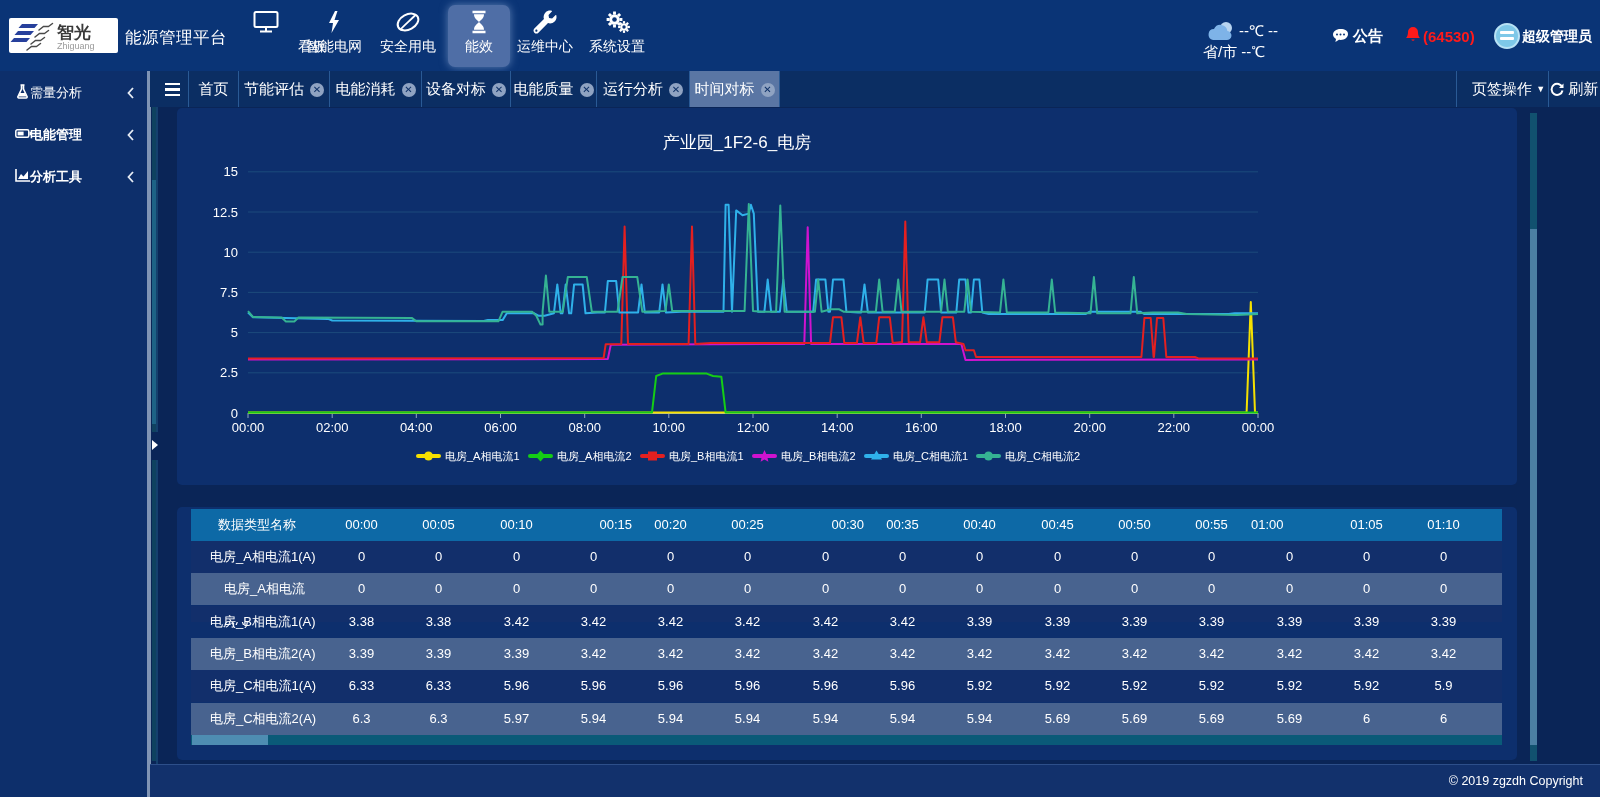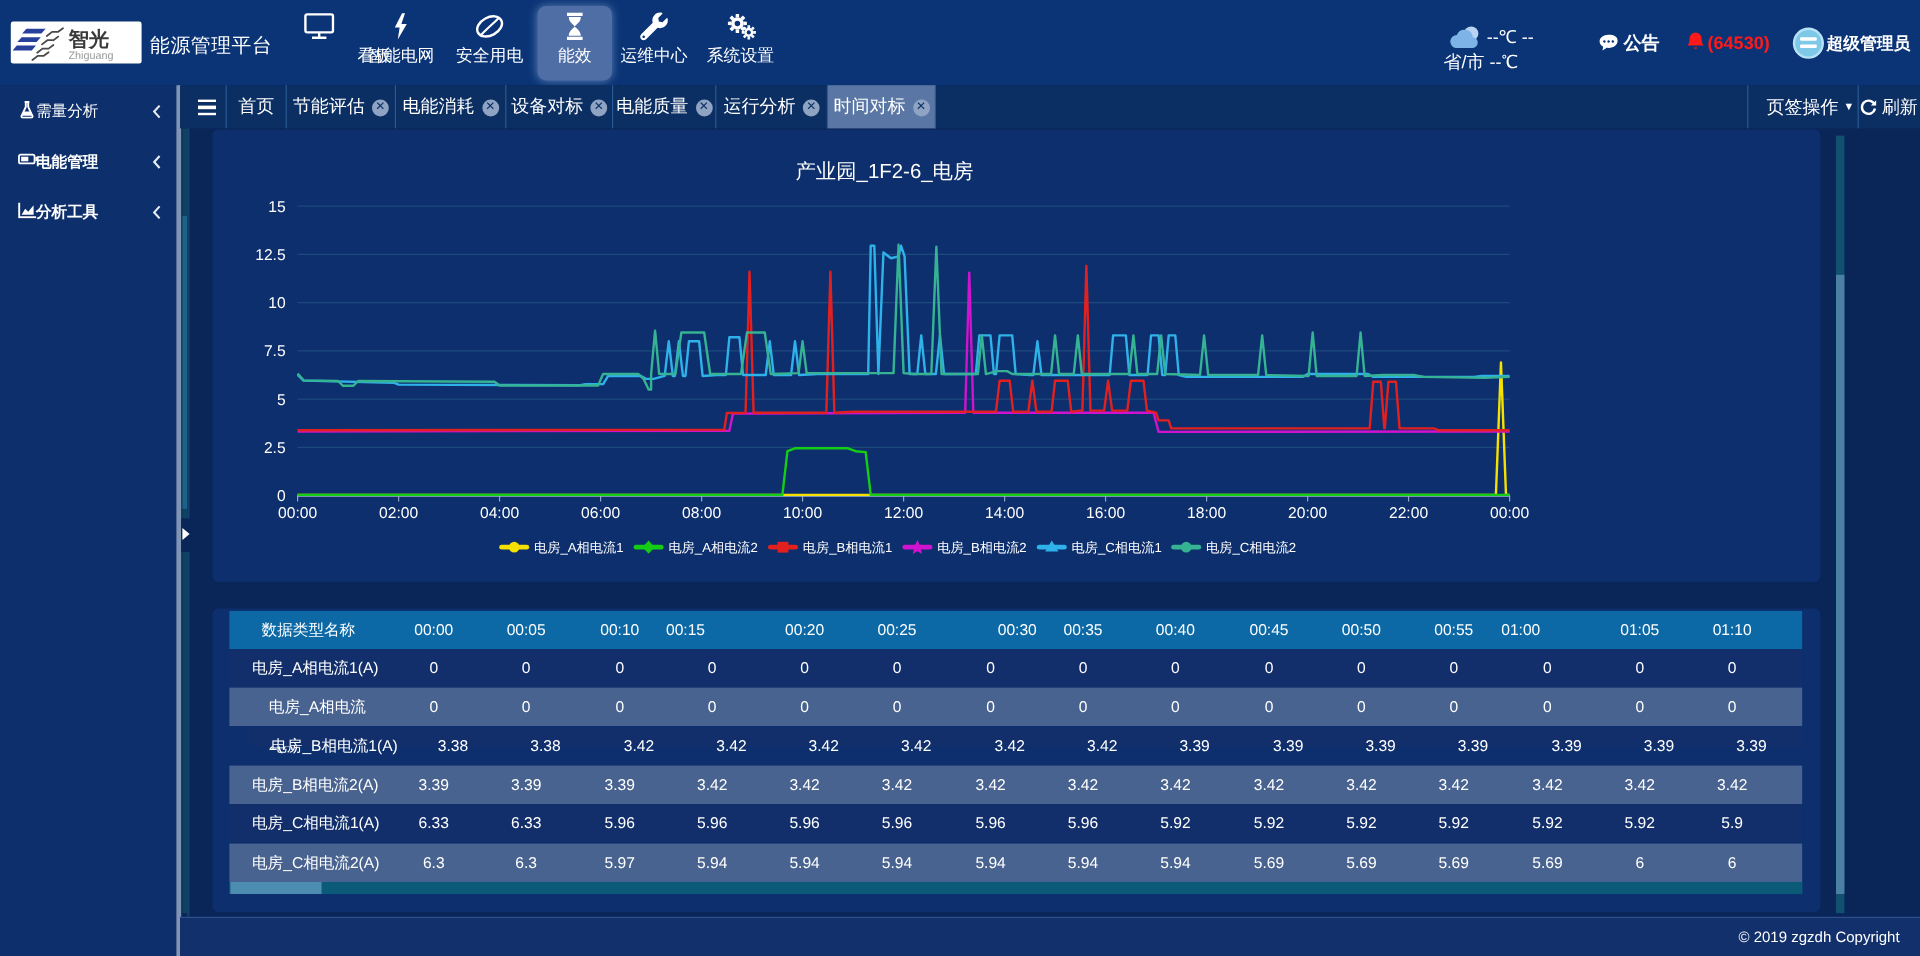--- a/index.html
+++ b/index.html
@@ -234,21 +234,21 @@
     </div>
 </div>
 
 <div class="abs" style="left:177px;top:507px;width:1340px;height:253px;background:#0d2f6d;border-radius:5px"></div>
 <div style="position:absolute;left:191px;top:509px;width:1311px;height:226px;overflow:hidden">
     <div style="position:absolute;left:0;top:0;width:1311px;height:32px;background:#0d69a6;color:#fff;font-size:13px">
       <div style="position:absolute;left:0;top:0;width:132px;height:32px;line-height:32px;text-align:center">数据类型名称</div>
       <div style="position:absolute;left:132px;top:0;width:77px;height:32px;line-height:32px;text-align:center">00:00</div>
       <div style="position:absolute;left:209px;top:0;width:77px;height:32px;line-height:32px;text-align:center">00:05</div>
       <div style="position:absolute;left:287px;top:0;width:77px;height:32px;line-height:32px;text-align:center">00:10</div>
-      <div style="position:absolute;left:364px;top:0;width:77px;height:32px;line-height:32px;text-align:left">00:15</div>
+      <div style="position:absolute;left:364px;top:0;width:77px;height:32px;line-height:32px;text-align:right">00:15</div>
       <div style="position:absolute;left:441px;top:0;width:77px;height:32px;line-height:32px;text-align:center">00:20</div>
       <div style="position:absolute;left:518px;top:0;width:77px;height:32px;line-height:32px;text-align:center">00:25</div>
       <div style="position:absolute;left:596px;top:0;width:77px;height:32px;line-height:32px;text-align:right">00:30</div>
       <div style="position:absolute;left:673px;top:0;width:77px;height:32px;line-height:32px;text-align:center">00:35</div>
       <div style="position:absolute;left:750px;top:0;width:77px;height:32px;line-height:32px;text-align:center">00:40</div>
       <div style="position:absolute;left:828px;top:0;width:77px;height:32px;line-height:32px;text-align:center">00:45</div>
       <div style="position:absolute;left:905px;top:0;width:77px;height:32px;line-height:32px;text-align:center">00:50</div>
       <div style="position:absolute;left:982px;top:0;width:77px;height:32px;line-height:32px;text-align:center">00:55</div>
       <div style="position:absolute;left:1060px;top:0;width:77px;height:32px;line-height:32px;text-align:left">01:00</div>
       <div style="position:absolute;left:1137px;top:0;width:77px;height:32px;line-height:32px;text-align:center">01:05</div>
@@ -283,21 +283,21 @@
       <div style="position:absolute;left:596px;top:0;width:77px;height:32px;line-height:32px;text-align:center">0</div>
       <div style="position:absolute;left:673px;top:0;width:77px;height:32px;line-height:32px;text-align:center">0</div>
       <div style="position:absolute;left:750px;top:0;width:77px;height:32px;line-height:32px;text-align:center">0</div>
       <div style="position:absolute;left:828px;top:0;width:77px;height:32px;line-height:32px;text-align:center">0</div>
       <div style="position:absolute;left:905px;top:0;width:77px;height:32px;line-height:32px;text-align:center">0</div>
       <div style="position:absolute;left:982px;top:0;width:77px;height:32px;line-height:32px;text-align:center">0</div>
       <div style="position:absolute;left:1060px;top:0;width:77px;height:32px;line-height:32px;text-align:center">0</div>
       <div style="position:absolute;left:1137px;top:0;width:77px;height:32px;line-height:32px;text-align:center">0</div>
       <div style="position:absolute;left:1214px;top:0;width:77px;height:32px;line-height:32px;text-align:center">0</div>
     </div>
-    <div style="position:absolute;left:16px;top:97px;width:1311px;height:16px;background:#122f6b;color:#fff;font-size:13px">
+    <div style="position:absolute;left:0;top:97px;width:1311px;height:16px;background:#122f6b;color:#fff;font-size:13px">
       <div style="position:absolute;left:0;top:0;width:132px;height:32px;line-height:32px;padding-left:19px;box-sizing:border-box">电房_B相电流1(A)</div>
       <div style="position:absolute;left:132px;top:0;width:77px;height:32px;line-height:32px;text-align:center">3.38</div>
       <div style="position:absolute;left:209px;top:0;width:77px;height:32px;line-height:32px;text-align:center">3.38</div>
       <div style="position:absolute;left:287px;top:0;width:77px;height:32px;line-height:32px;text-align:center">3.42</div>
       <div style="position:absolute;left:364px;top:0;width:77px;height:32px;line-height:32px;text-align:center">3.42</div>
       <div style="position:absolute;left:441px;top:0;width:77px;height:32px;line-height:32px;text-align:center">3.42</div>
       <div style="position:absolute;left:518px;top:0;width:77px;height:32px;line-height:32px;text-align:center">3.42</div>
       <div style="position:absolute;left:596px;top:0;width:77px;height:32px;line-height:32px;text-align:center">3.42</div>
       <div style="position:absolute;left:673px;top:0;width:77px;height:32px;line-height:32px;text-align:center">3.42</div>
       <div style="position:absolute;left:750px;top:0;width:77px;height:32px;line-height:32px;text-align:center">3.39</div>

